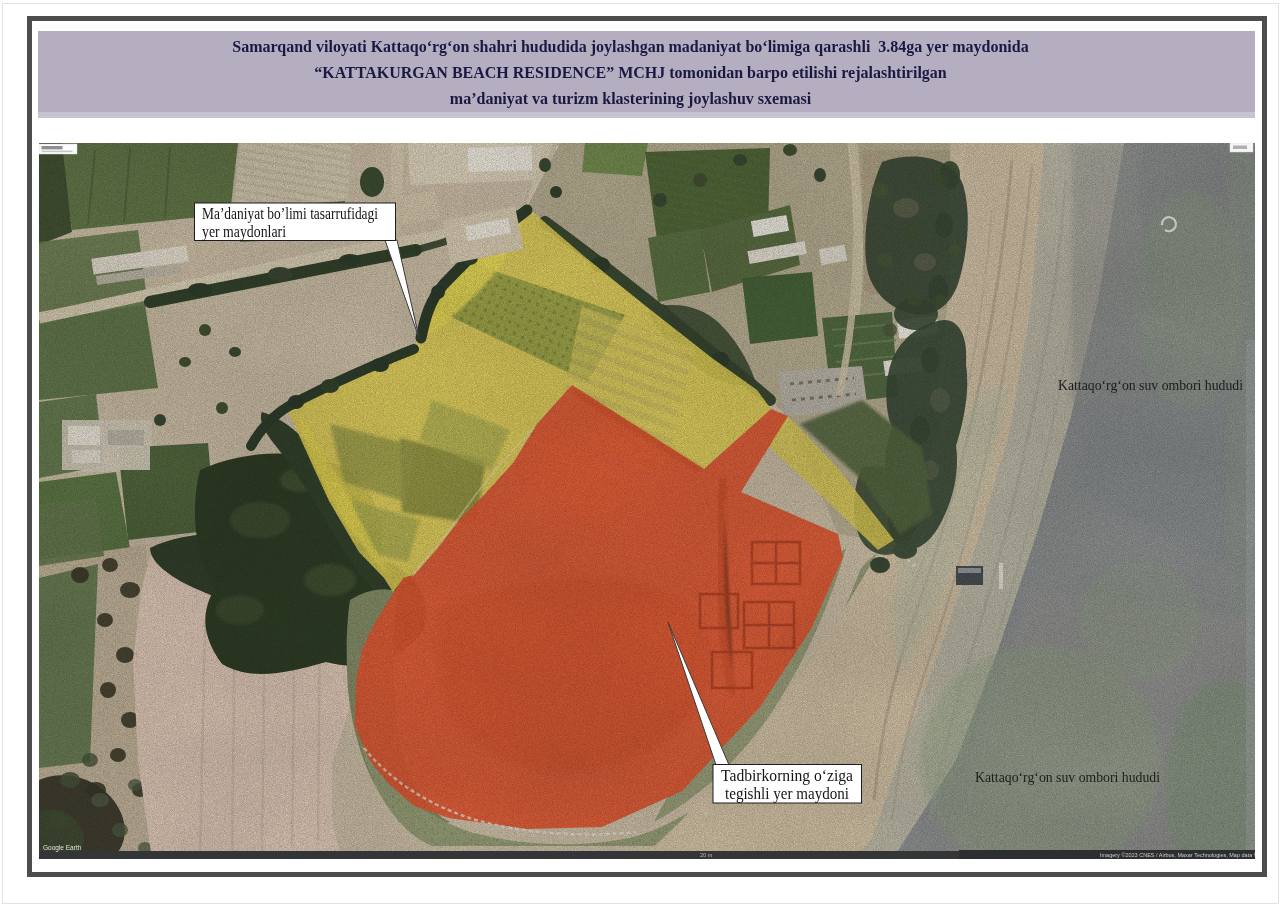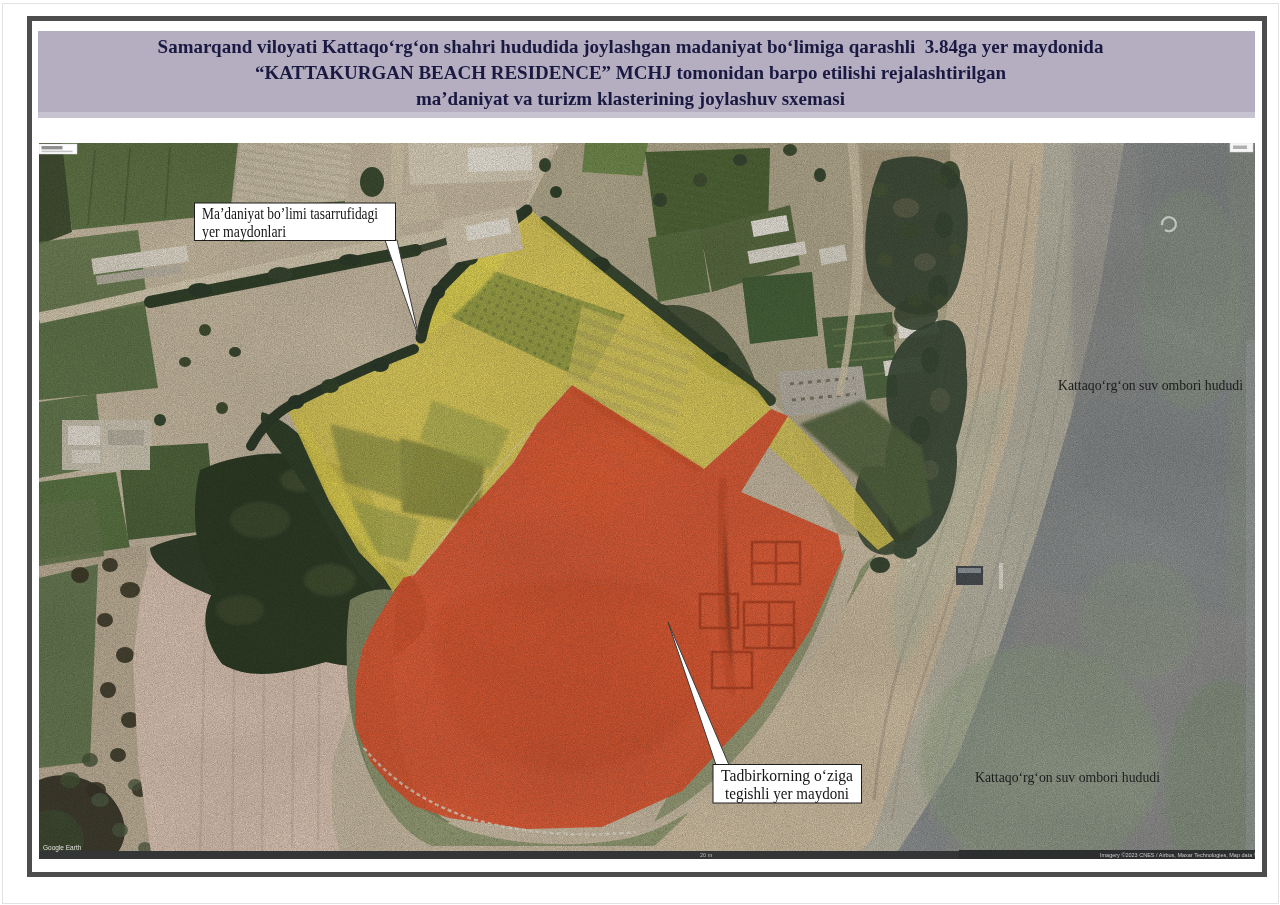--- a/index.html
+++ b/index.html
@@ -1,21 +1,21 @@
 <!DOCTYPE html>
 <html><head>
 <meta charset="utf-8">
 <style>
 html,body{margin:0;padding:0;width:1280px;height:905px;background:#ffffff;overflow:hidden;}
 #page{position:absolute;left:0;top:0;width:1280px;height:905px;font-family:"Liberation Serif",serif;}
 #edgeline{position:absolute;left:2px;top:3px;width:1275px;height:899px;border:1px solid #e2e2e2;}
 #frame{position:absolute;left:27px;top:16px;width:1230px;height:851px;border:5px solid #4d4d4d;}
 #hdr{position:absolute;left:38px;top:31px;width:1217px;height:81px;background:#b5aec1;}
 #hdrstrip{position:absolute;left:38px;top:112px;width:1217px;height:6px;background:#c7c3d0;}
-#hdrtxt{position:absolute;left:38px;top:31px;width:1185px;text-align:center;color:#191941;font-weight:bold;font-size:19px;line-height:26px;padding-top:3px;letter-spacing:0px;}
+#hdrtxt{position:absolute;left:38px;top:31px;width:1185px;text-align:center;color:#191941;font-weight:bold;font-size:16px;line-height:26px;padding-top:3px;letter-spacing:0px;}
 #map{position:absolute;left:39px;top:143px;width:1216px;height:716px;}
 </style>
 </head>
 <body>
 <div id="page">
 
 <div id="edgeline"></div>
 
 <div id="frame"></div>
 

